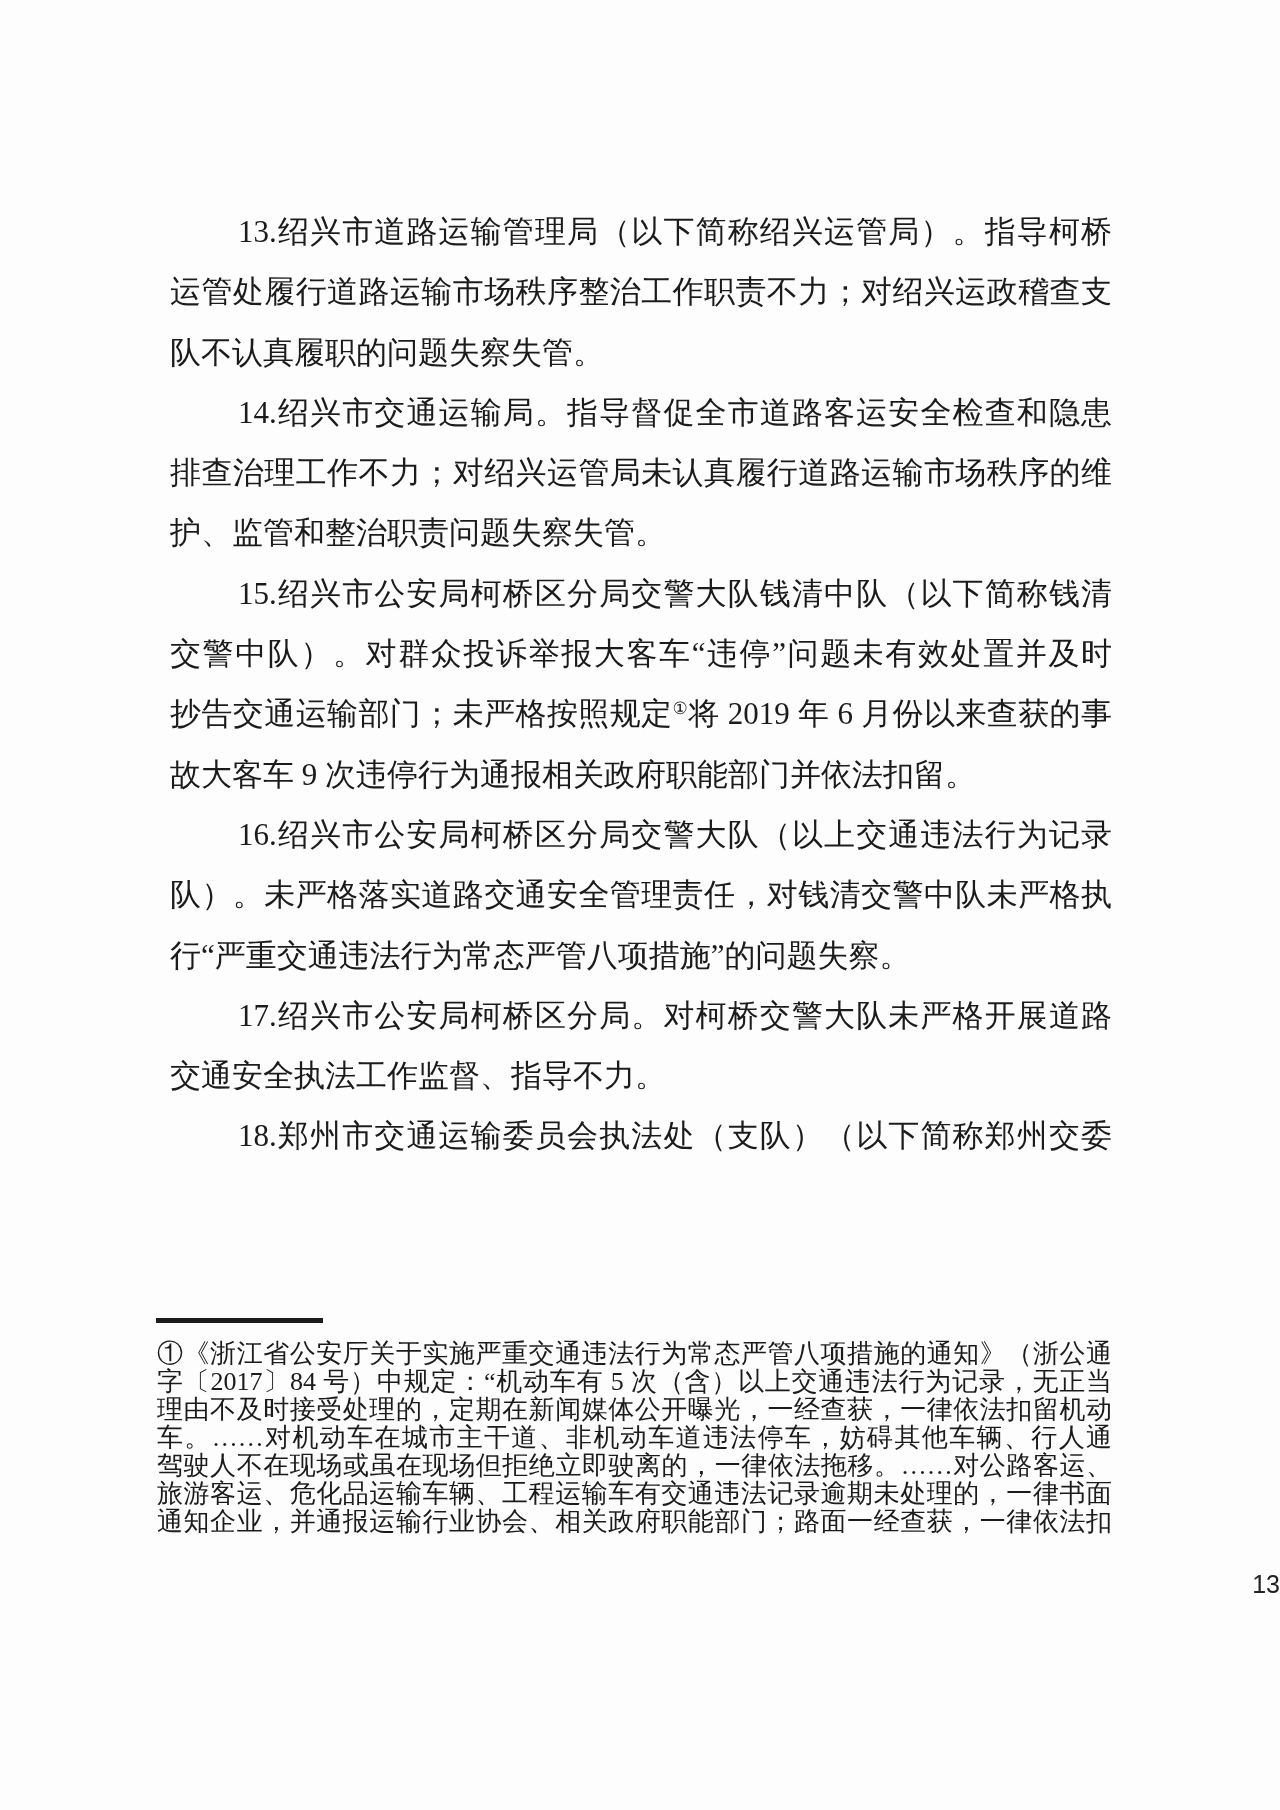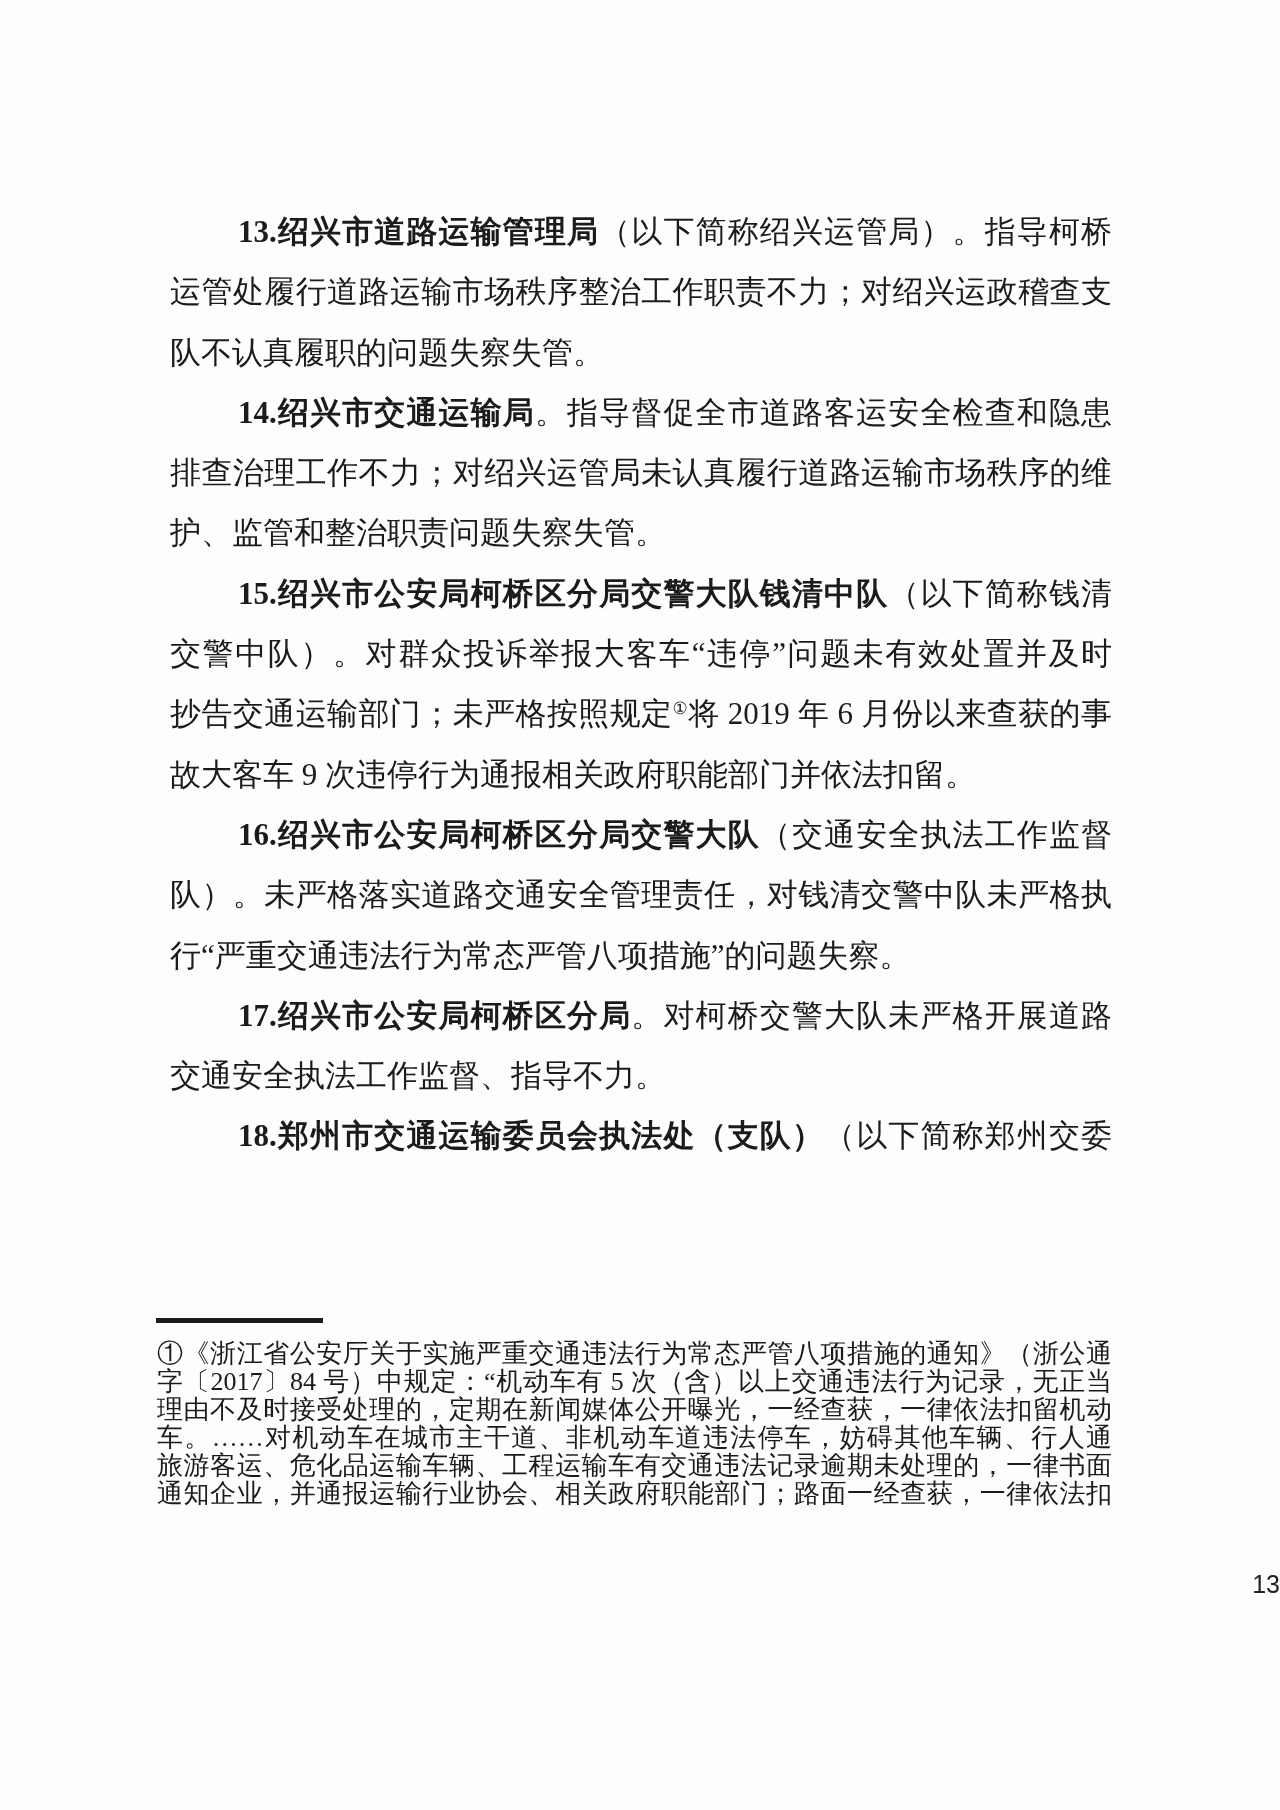--- a/index.html
+++ b/index.html
@@ -25,21 +25,21 @@
   }
   .body-text .line {
     height: 60.3px;
     line-height: 60.3px;
     overflow: hidden;
     text-align: justify;
   }
   .line.fill { text-align-last: justify; }
   .line.end  { text-align-last: left; }
   .line.indent { text-indent: 68px; }
-  .bold { font-weight: 700; }
+  .bold { font-weight: 400; }
   .sup {
     font-size: 17px;
     vertical-align: 10px;
     line-height: 0;
   }
   .fn-sep {
     position: absolute;
     left: 156px;
     top: 1318px;
     width: 167px;
@@ -78,33 +78,34 @@
       <div class="line fill indent"><span class="bold">13.绍兴市道路运输管理局</span><span>（以下简称绍兴运管局）。指导柯桥</span></div>
       <div class="line fill"><span>运管处履行道路运输市场秩序整治工作职责不力；对绍兴运政稽查支</span></div>
       <div class="line end"><span>队不认真履职的问题失察失管。</span></div>
       <div class="line fill indent"><span class="bold">14.绍兴市交通运输局</span><span>。指导督促全市道路客运安全检查和隐患</span></div>
       <div class="line fill"><span>排查治理工作不力；对绍兴运管局未认真履行道路运输市场秩序的维</span></div>
       <div class="line end"><span>护、监管和整治职责问题失察失管。</span></div>
       <div class="line fill indent"><span class="bold">15.绍兴市公安局柯桥区分局交警大队钱清中队</span><span>（以下简称钱清</span></div>
       <div class="line fill"><span>交警中队）。对群众投诉举报大客车“违停”问题未有效处置并及时</span></div>
       <div class="line fill"><span>抄告交通运输部门；未严格按照规定</span><span class="sup">①</span><span>将 2019 年 6 月份以来查获的事</span></div>
       <div class="line end"><span>故大客车 9 次违停行为通报相关政府职能部门并依法扣留。</span></div>
-      <div class="line fill indent"><span class="bold">16.绍兴市公安局柯桥区分局交警大队</span><span>（交通安全执法工作监督</span></div>
+      <div class="line fill indent"><span class="bold">16.绍兴市公安局柯桥区分局交警大队</span><span>（以上交通违法行为记录</span></div>
       <div class="line fill"><span>队）。未严格落实道路交通安全管理责任，对钱清交警中队未严格执</span></div>
       <div class="line end"><span>行“严重交通违法行为常态严管八项措施”的问题失察。</span></div>
       <div class="line fill indent"><span class="bold">17.绍兴市公安局柯桥区分局</span><span>。对柯桥交警大队未严格开展道路</span></div>
       <div class="line end"><span>交通安全执法工作监督、指导不力。</span></div>
       <div class="line fill indent"><span class="bold">18.郑州市交通运输委员会执法处（支队）</span><span>（以下简称郑州交委</span></div>
     </div>
 
   <div class="fn-sep"></div>
 
   <div class="footnote">
       <div class="line fill"><span>①《浙江省公安厅关于实施严重交通违法行为常态严管八项措施的通知》（浙公通</span></div>
       <div class="line fill"><span>字〔2017〕84 号）中规定：“机动车有 5 次（含）以上交通违法行为记录，无正当</span></div>
       <div class="line fill"><span>理由不及时接受处理的，定期在新闻媒体公开曝光，一经查获，一律依法扣留机动</span></div>
       <div class="line fill"><span>车。……对机动车在城市主干道、非机动车道违法停车，妨碍其他车辆、行人通行，</span></div>
+      <div class="line fill"><span>驾驶人不在现场或虽在现场但拒绝立即驶离的，一律依法拖移。……对公路客运、</span></div>
       <div class="line fill"><span>旅游客运、危化品运输车辆、工程运输车有交通违法记录逾期未处理的，一律书面</span></div>
       <div class="line fill"><span>通知企业，并通报运输行业协会、相关政府职能部门；路面一经查获，一律依法扣</span></div>
     </div>
 
   <div class="page-number">13</div>
 </div>
 
 </body></html>

